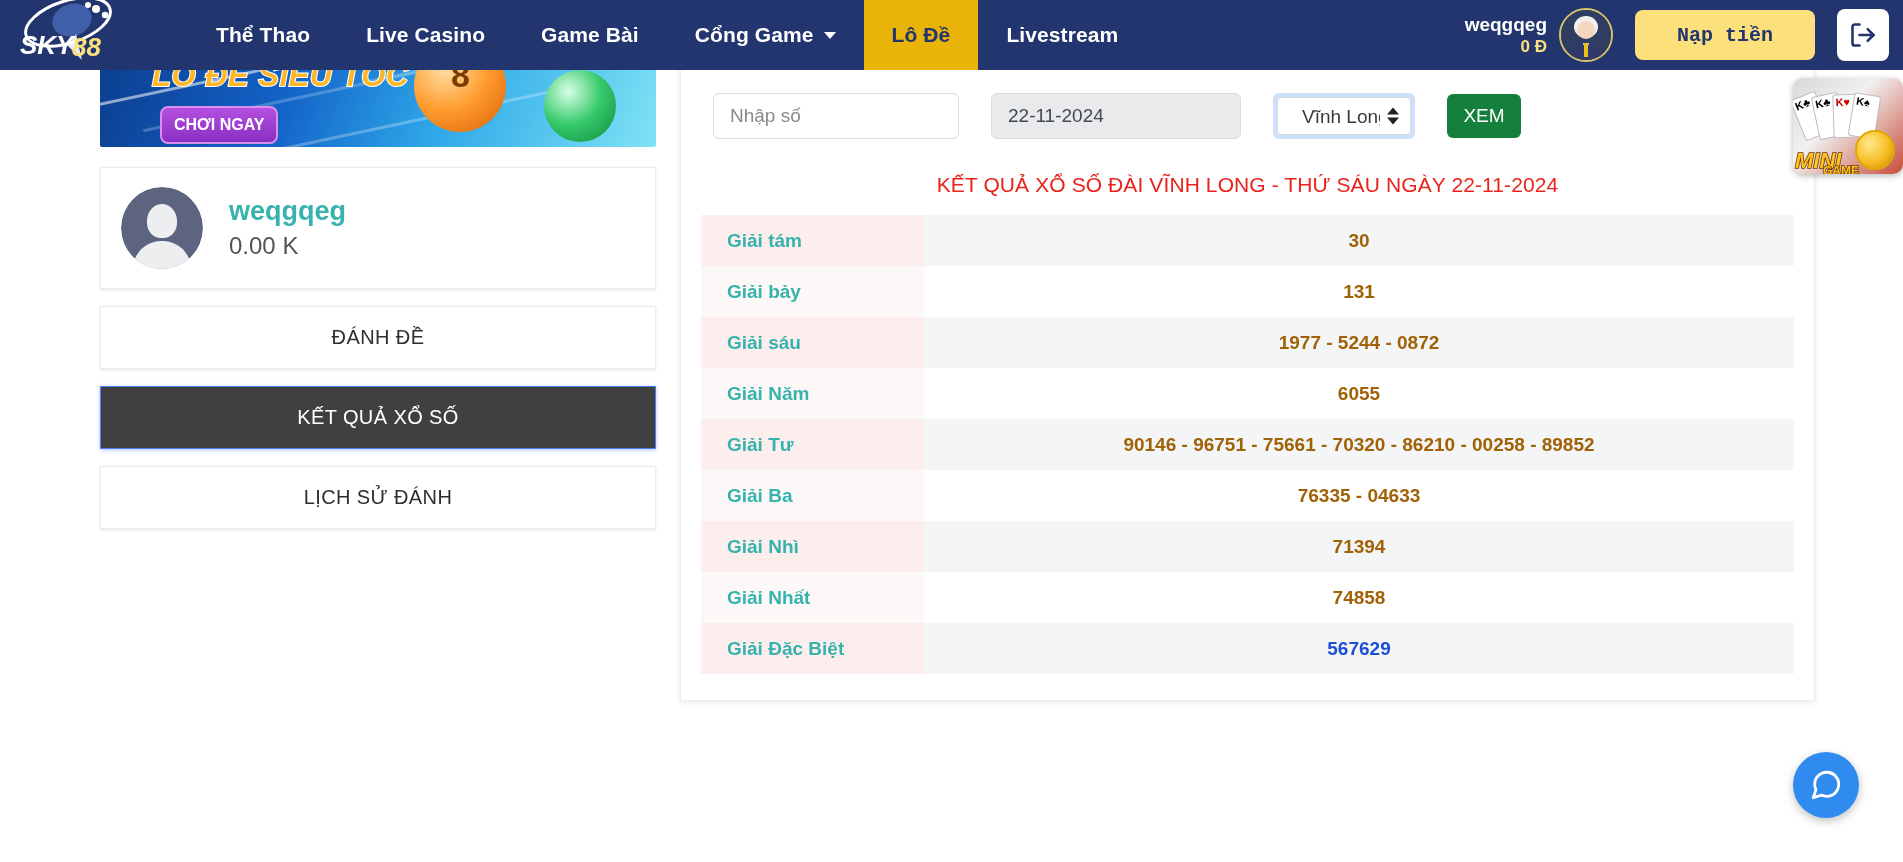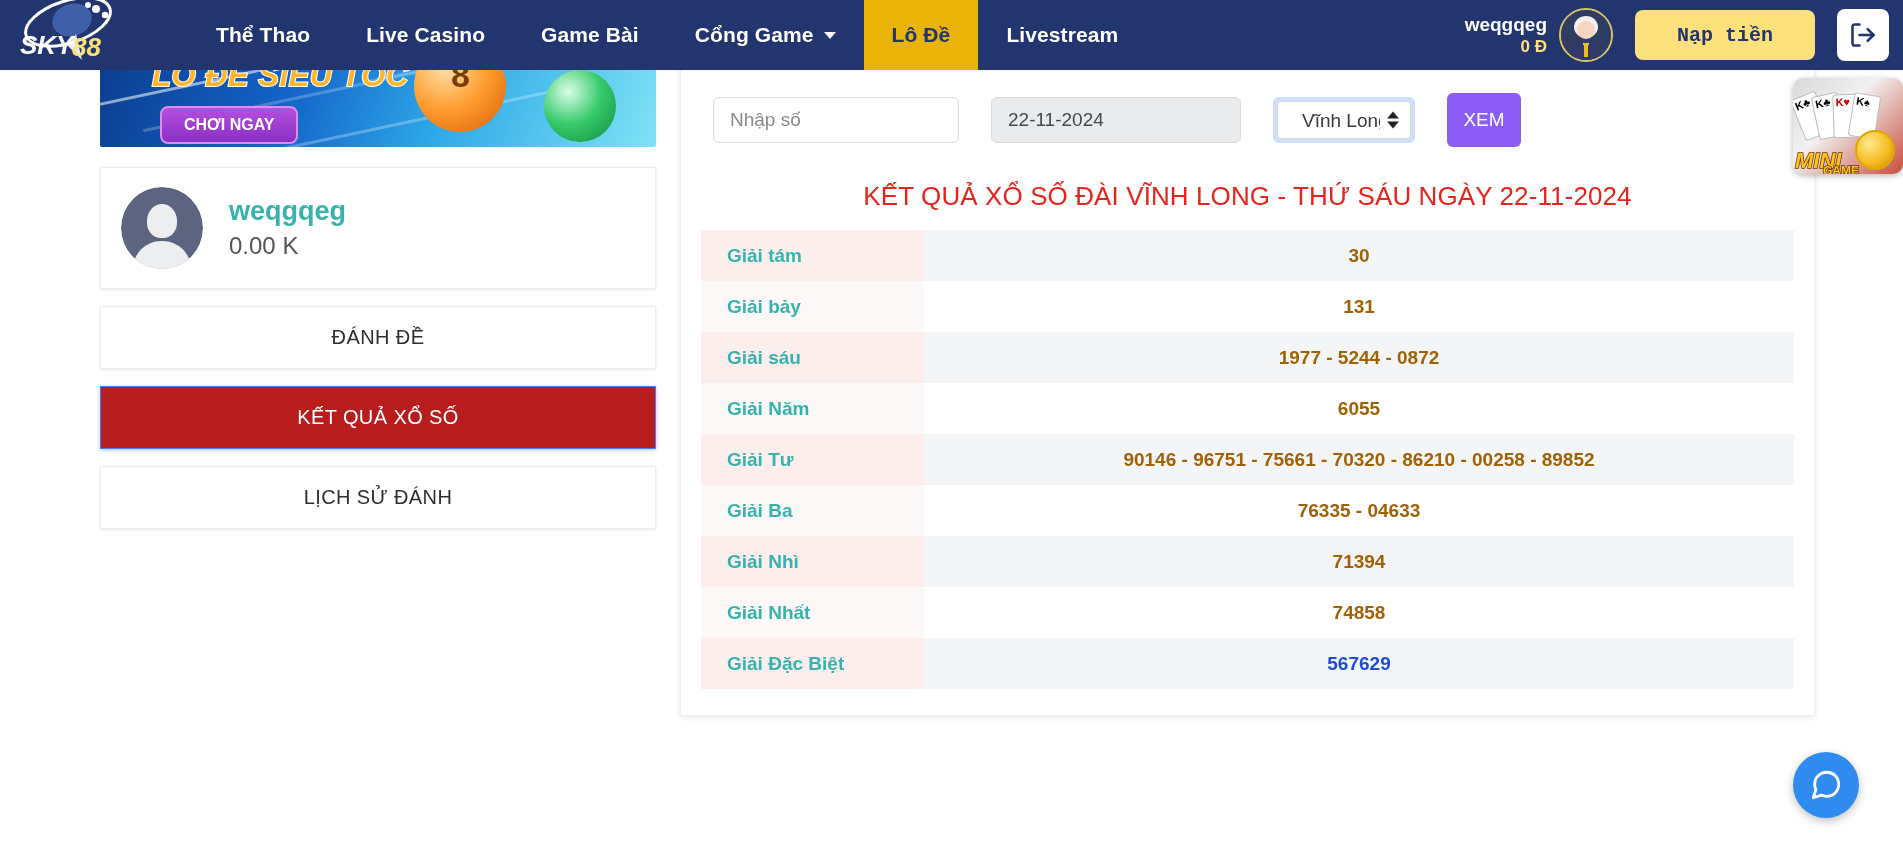--- a/index.html
+++ b/index.html
@@ -94,21 +94,21 @@
     font-size: 31px; font-weight: 800; font-style: italic;
     color: #ffb629;
     -webkit-text-stroke: 2px #ffffff;
     paint-order: stroke fill;
     letter-spacing: .5px; white-space: nowrap;
   }
   .promo-cta {
     position: absolute; left: 60px; top: 74px;
     background: linear-gradient(180deg,#b44fe0,#8a2fc4);
     color: #fff; font-size: 16px; font-weight: 800;
-    padding: 8px 22px; border-radius: 8px;
+    padding: 8px 12px; border-radius: 8px;
     border: 2px solid #d98ef0; white-space: nowrap;
   }
   .ball {
     position: absolute; border-radius: 50%;
   }
   .ball-orange {
     width: 92px; height: 92px; right: 150px; top: 8px;
     background: radial-gradient(circle at 34% 30%, #ffe0a8, #ff9c2e 48%, #d85e06 100%);
   }
   .ball-green {
@@ -153,21 +153,21 @@
 
   .side-btn {
     width: 556px; height: 63px; margin-top: 17px;
     display: flex; align-items: center; justify-content: center;
     background: #ffffff; border: 1px solid #ececec;
     box-shadow: 0 1px 3px rgba(0,0,0,.10);
     font-size: 20px; color: #2f2f2f; letter-spacing: .4px;
     cursor: pointer; font-weight: 400;
   }
   .side-btn.primary {
-    background: #b91c1c; border-color: #4a7dfb; color: #ffffff;
+    background: #404040; border-color: #4a7dfb; color: #ffffff;
     box-shadow: 0 1px 4px rgba(74,125,251,.45);
   }
 
   
   .main-panel {
     position: absolute; left: 680px; top: -8px;
     width: 1135px; background: #ffffff;
     border: 1px solid #eeeeee;
     box-shadow: 0 1px 6px rgba(0,0,0,.10);
     padding: 30px 20px 26px 20px;
@@ -209,27 +209,27 @@
     position: absolute; right: 16px; top: 50%; transform: translateY(-50%);
     pointer-events: none; display:flex; flex-direction: column; gap: 3px;
   }
   .sel-arrows i {
     display:block; width:0;height:0;
     border-left: 6px solid transparent; border-right: 6px solid transparent;
   }
   .sel-arrows i.up { border-bottom: 7px solid #222; }
   .sel-arrows i.dn { border-top: 7px solid #222; }
   .view-btn {
-    width: 74px; height: 54px; border: none; border-radius: 6px;
-    background: #8b5cf6; color: #ffffff; font-size: 19px;
+    width: 74px; height: 44px; border: none; border-radius: 6px;
+    background: #15803d; color: #ffffff; font-size: 19px;
     cursor: pointer; font-family: "Liberation Sans", sans-serif;
   }
 
   .result-title {
-    text-align: center; color: #e8231b; font-size: 26px;
+    text-align: center; color: #e8231b; font-size: 21px;
     font-weight: 400; margin-top: 34px; margin-bottom: 18px;
     letter-spacing: .1px;
   }
 
   .res-table { width: 100%; border-collapse: collapse; table-layout: fixed; }
   .res-table tr { height: 51px; }
   .res-table td.lbl {
     width: 223px; padding-left: 26px;
     color: #36b3ac; font-size: 19px; font-weight: 700;
     background: #fdeeee;

